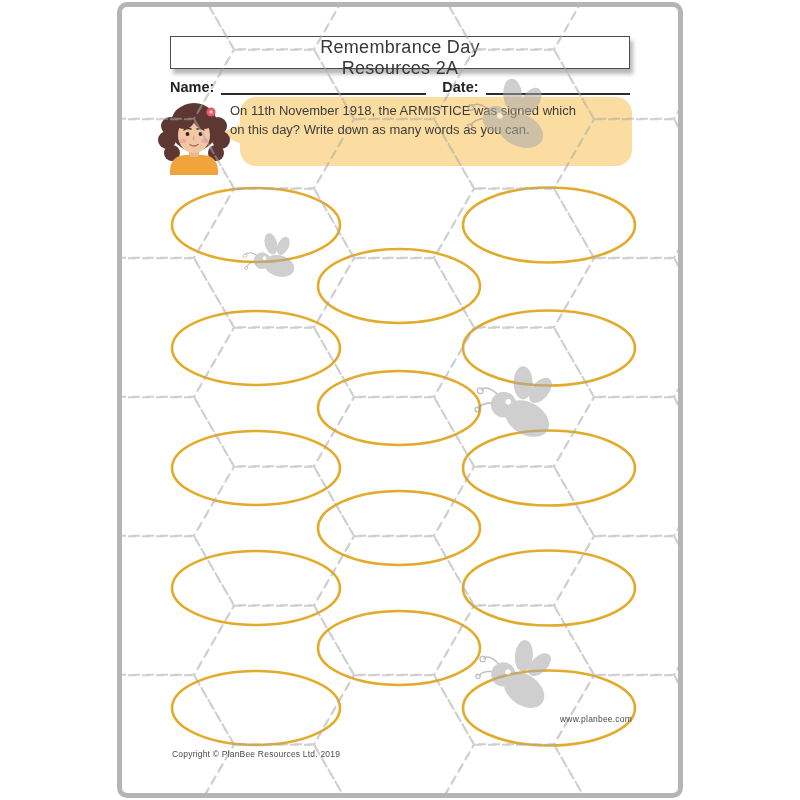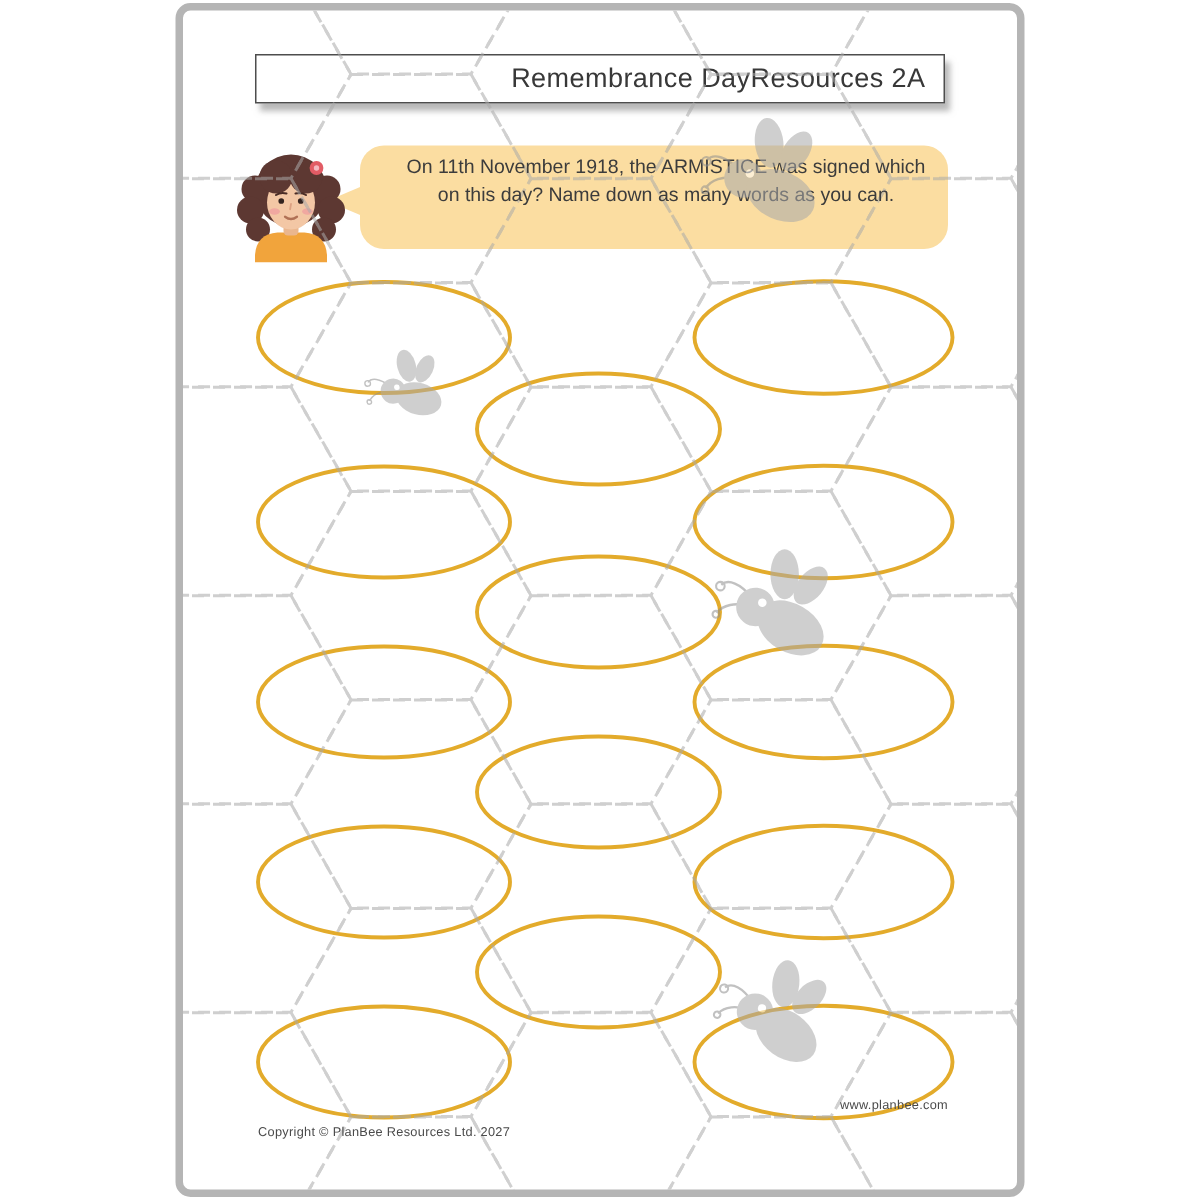--- a/index.html
+++ b/index.html
@@ -11,22 +11,22 @@
     overflow:hidden;
   }
   .layer{position:absolute;left:0;top:0;width:556px;height:786px;}
   svg.layer{pointer-events:none;}
 
   
   .title-box{
     position:absolute;left:48px;top:29px;width:460px;height:33px;
     background:#ffffff;border:1px solid #4d4d4d;
     box-shadow:3px 5px 4px rgba(125,125,125,0.55);
-    display:flex;align-items:center;justify-content:flex-end;
-    padding:0 12px;box-sizing:border-box;
+    display:flex;align-items:center;justify-content:space-between;
+    padding:0 12px;box-sizing:border-box;flex-direction:column;
   }
   .title-box .t{font-size:18px;color:#383838;letter-spacing:.3px;}
 
   .name-row{
     position:absolute;left:48px;top:68px;width:460px;height:20px;
     display:flex;align-items:flex-end;
     font-size:14.5px;font-weight:bold;color:#222;
   }
   .name-row .write-line{border-bottom:2px solid #2b2b2b;height:14px;}
   .line-name{width:205px;margin-left:7px;}
@@ -37,28 +37,28 @@
   .bubble{
     position:absolute;left:118px;top:90px;width:392px;height:69px;
     background:#fbdda1;border-radius:16px;
   }
   .bubble-tail{
     position:absolute;left:96px;top:116px;width:0;height:0;
     border-top:11px solid transparent;border-bottom:11px solid transparent;
     border-right:26px solid #fbdda1;
   }
   .bubble-text{
-    position:absolute;left:126px;top:95px;width:392px;
-    text-align:center;font-size:13px;line-height:18.5px;color:#3c3c3c;
+    position:absolute;left:108px;top:95px;width:392px;
+    text-align:left;font-size:13px;line-height:18.5px;color:#3c3c3c;
   }
   .bubble-text div{white-space:nowrap;}
 
   
   .footer-left{position:absolute;left:50px;top:742px;font-size:8.5px;color:#4a4a4a;letter-spacing:.2px;}
-  .footer-right{position:absolute;right:46px;top:724px;font-size:8.5px;color:#4a4a4a;letter-spacing:.2px;}
+  .footer-right{position:absolute;right:46px;top:707px;font-size:8.5px;color:#4a4a4a;letter-spacing:.2px;}
 
   .avatar-box{position:absolute;left:36px;top:92px;width:72px;height:76px;}
 </style>
 </head>
 <body>
 
 <div class="page">
 
   <svg class="layer" id="ovals-layer" viewBox="0 0 556 786">
       <ellipse cx="134" cy="218" rx="84" ry="37" fill="none" stroke="#e3ab2b" stroke-width="2.6"></ellipse>
@@ -75,20 +75,26 @@
       <ellipse cx="277" cy="401" rx="81" ry="37" fill="none" stroke="#e3ab2b" stroke-width="2.6"></ellipse>
       <ellipse cx="277" cy="521" rx="81" ry="37" fill="none" stroke="#e3ab2b" stroke-width="2.6"></ellipse>
       <ellipse cx="277" cy="641" rx="81" ry="37" fill="none" stroke="#e3ab2b" stroke-width="2.6"></ellipse>
     </svg>
 
   <div class="title-box">
     <div class="t">Remembrance Day</div>
     <div class="t">Resources 2A</div>
   </div>
 
+  <div class="name-row">
+    <span>Name:</span>
+    <span class="write-line line-name"></span>
+    <span class="date-label">Date:</span>
+    <span class="write-line line-date"></span>
+  </div>
 
   <div class="bubble"></div>
   <div class="bubble-tail"></div>
 
   <div class="avatar-box">
     <svg width="72" height="76" viewBox="0 0 72 76">
       <circle cx="36" cy="28" r="24" fill="#5d3832"></circle>
       <circle cx="12" cy="27" r="9" fill="#5d3832"></circle>
       <circle cx="9" cy="41" r="9" fill="#5d3832"></circle>
       <circle cx="14" cy="54" r="8" fill="#5d3832"></circle>
@@ -150,23 +156,23 @@
       <path d="M592,42.7 L672,42.7 L712,112 L672,181.3 L592,181.3 L552,112 Z" fill="none" stroke="#a9a9a9" stroke-width="2" stroke-dasharray="8 6"></path>
       <path d="M592,181.7 L672,181.7 L712,251 L672,320.3 L592,320.3 L552,251 Z" fill="none" stroke="#a9a9a9" stroke-width="2" stroke-dasharray="8 6"></path>
       <path d="M592,320.7 L672,320.7 L712,390 L672,459.3 L592,459.3 L552,390 Z" fill="none" stroke="#a9a9a9" stroke-width="2" stroke-dasharray="8 6"></path>
       <path d="M592,459.7 L672,459.7 L712,529 L672,598.3 L592,598.3 L552,529 Z" fill="none" stroke="#a9a9a9" stroke-width="2" stroke-dasharray="8 6"></path>
       <path d="M592,598.7 L672,598.7 L712,668 L672,737.3 L592,737.3 L552,668 Z" fill="none" stroke="#a9a9a9" stroke-width="2" stroke-dasharray="8 6"></path>
       <path d="M592,737.7 L672,737.7 L712,807 L672,876.3 L592,876.3 L552,807 Z" fill="none" stroke="#a9a9a9" stroke-width="2" stroke-dasharray="8 6"></path>
     </svg>
 
   <div class="bubble-text">
     <div>On 11th November 1918, the ARMISTICE was signed which</div>
-    <div>on this day? Name down as many words as you can.</div>
+    <div>on this day? Write down as many words as you can.</div>
   </div>
-  <div class="footer-left">Copyright © PlanBee Resources Ltd. 2027</div>
+  <div class="footer-left">Copyright © PlanBee Resources Ltd. 2019</div>
   <div class="footer-right">www.planbee.com</div>
 
   <svg class="layer" id="bees-layer" viewBox="0 0 556 786">
     <defs>
       <g id="bee">
         <path d="M28,38 C20,30 11,27 6.5,32" stroke="#8f8f8f" stroke-width="1.7" fill="none"></path>
         <circle cx="6" cy="33" r="3" stroke="#8f8f8f" stroke-width="1.5" fill="none"></circle>
         <path d="M27,45 C18,43 9,46 5.5,52" stroke="#8f8f8f" stroke-width="1.7" fill="none"></path>
         <circle cx="5" cy="53" r="2.4" stroke="#8f8f8f" stroke-width="1.5" fill="none"></circle>
         <ellipse cx="50" cy="20" rx="10" ry="17.5" transform="rotate(-6 50 20)" fill="#a9a9a9"></ellipse>

